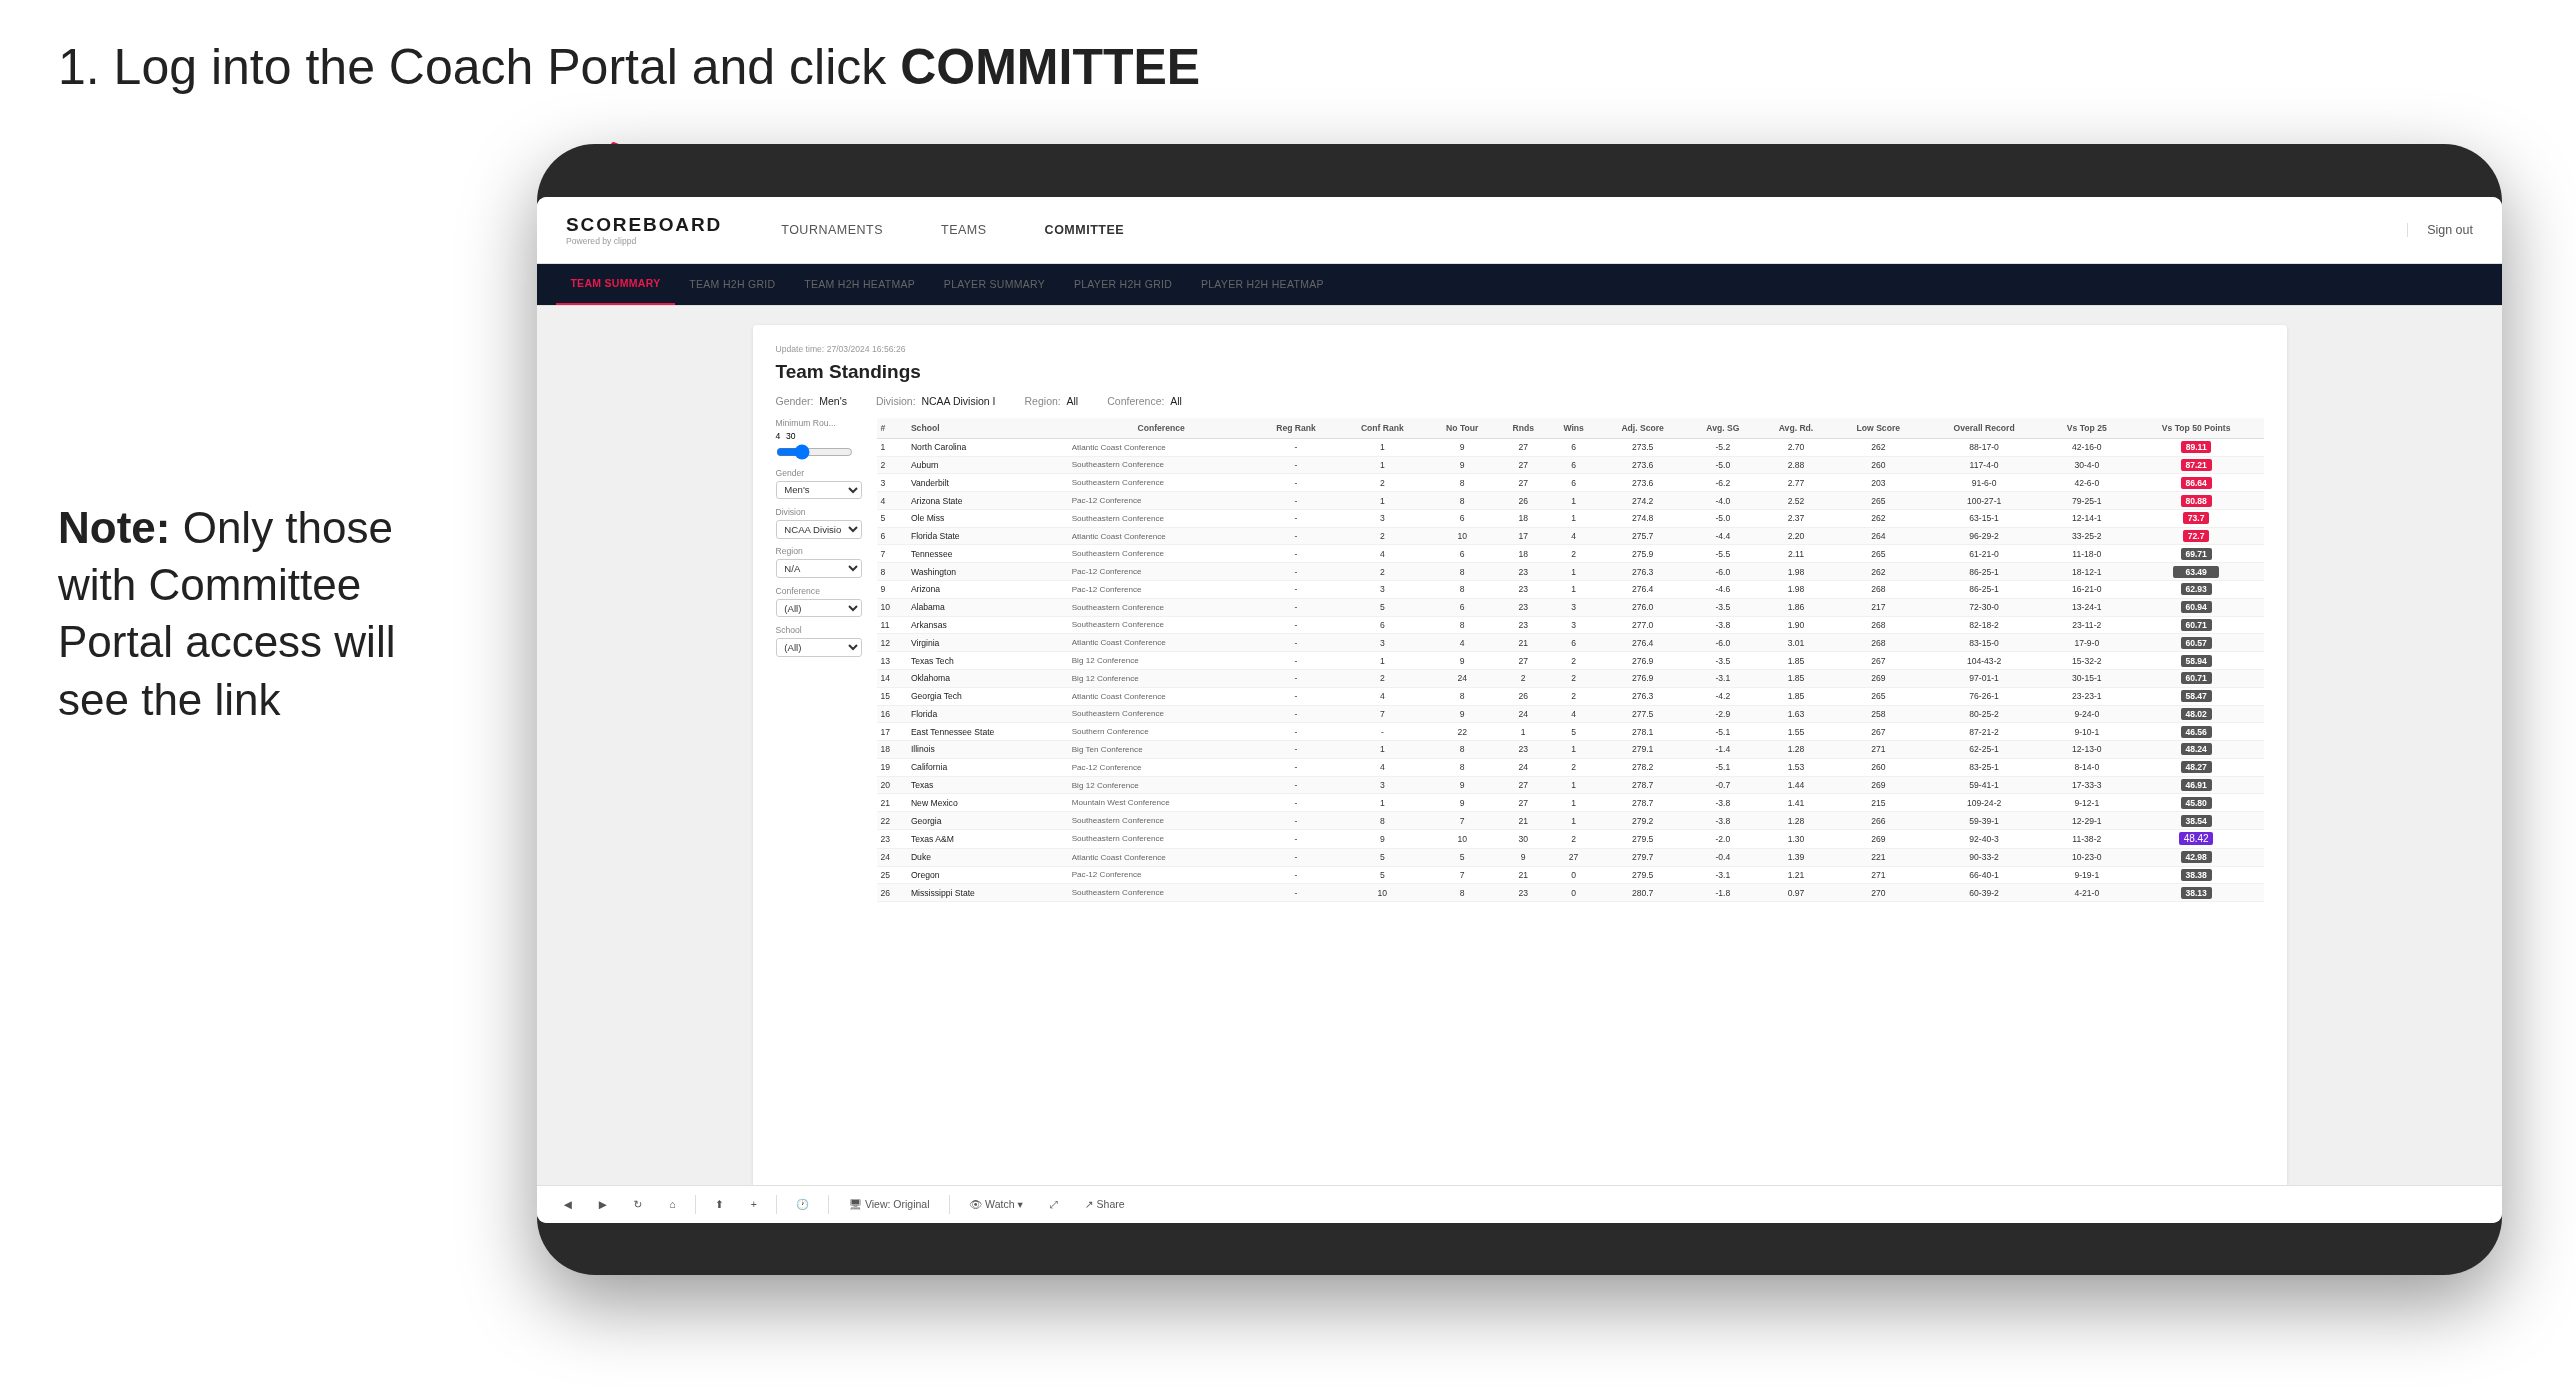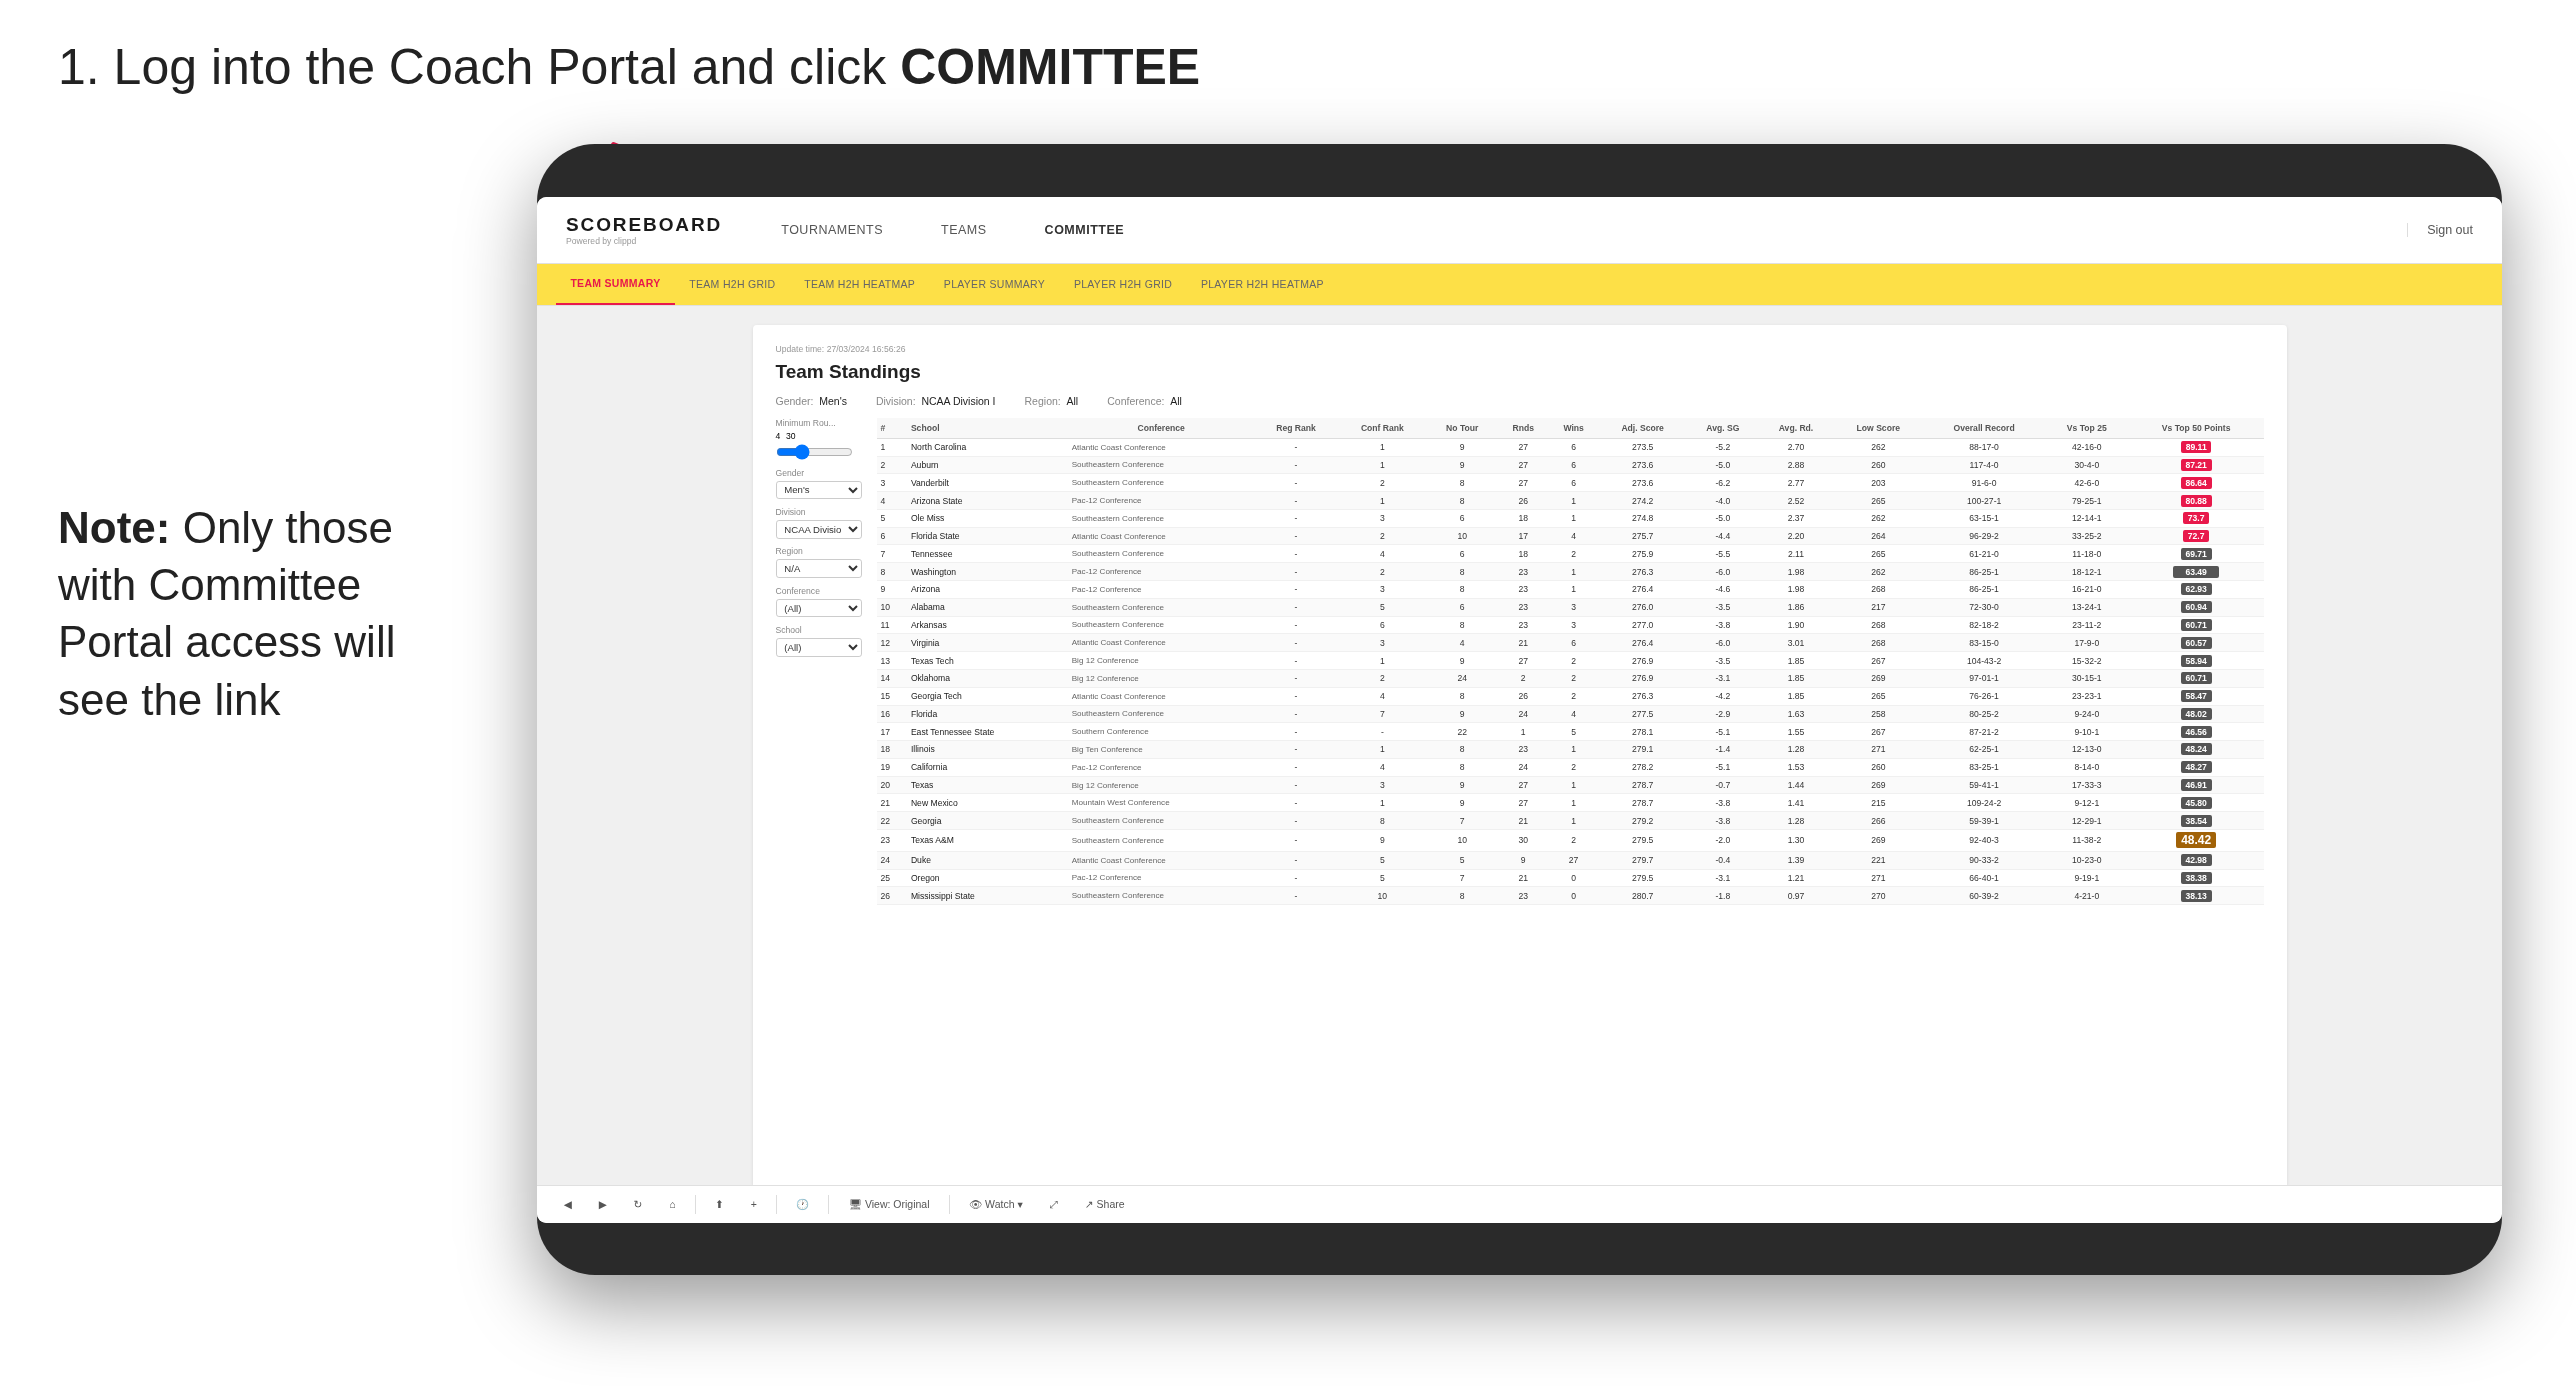--- a/index.html
+++ b/index.html
@@ -126,21 +126,21 @@
     .sign-out {
       font-size: 12.5px;
       color: #555;
       cursor: pointer;
       border-left: 1px solid #ddd;
       padding-left: 19px;
     }
 
     
     .sub-nav {
-      background: #fde047;
+      background: #0f172a;
       height: 42px;
       display: flex;
       align-items: flex-end;
       padding: 0 19px;
       border-bottom: 1px solid #e0e0e0;
       flex-shrink: 0;
     }
 
     .sub-nav-item {
       padding: 0 14.4px;
@@ -815,21 +815,21 @@
       <td>9</td>
       <td>10</td>
       <td>30</td>
       <td>2</td>
       <td>279.5</td>
       <td>-2.0</td>
       <td>1.30</td>
       <td>269</td>
       <td>92-40-3</td>
       <td>11-38-2</td>
-      <td><span style="background:#a16207;color:white;padding:1px 4.8px;border-radius:1.9px;font-size:12px;font-weight:700;">48.42</span></td>
+      <td><span style="background:#6d28d9;color:white;padding:1px 4.8px;border-radius:1.9px;font-size:10px;font-weight:400;">48.42</span></td>
     </tr>
                   <tr style="background: rgb(250, 250, 250);">
       <td class="left">24</td>
       <td class="left" style="font-weight:500;color:#1a1a1a;">Duke</td>
       <td style="text-align:left;font-size:8.1px;color:#666;">Atlantic Coast Conference</td>
       <td>-</td>
       <td>5</td>
       <td>5</td>
       <td>9</td>
       <td>27</td>

